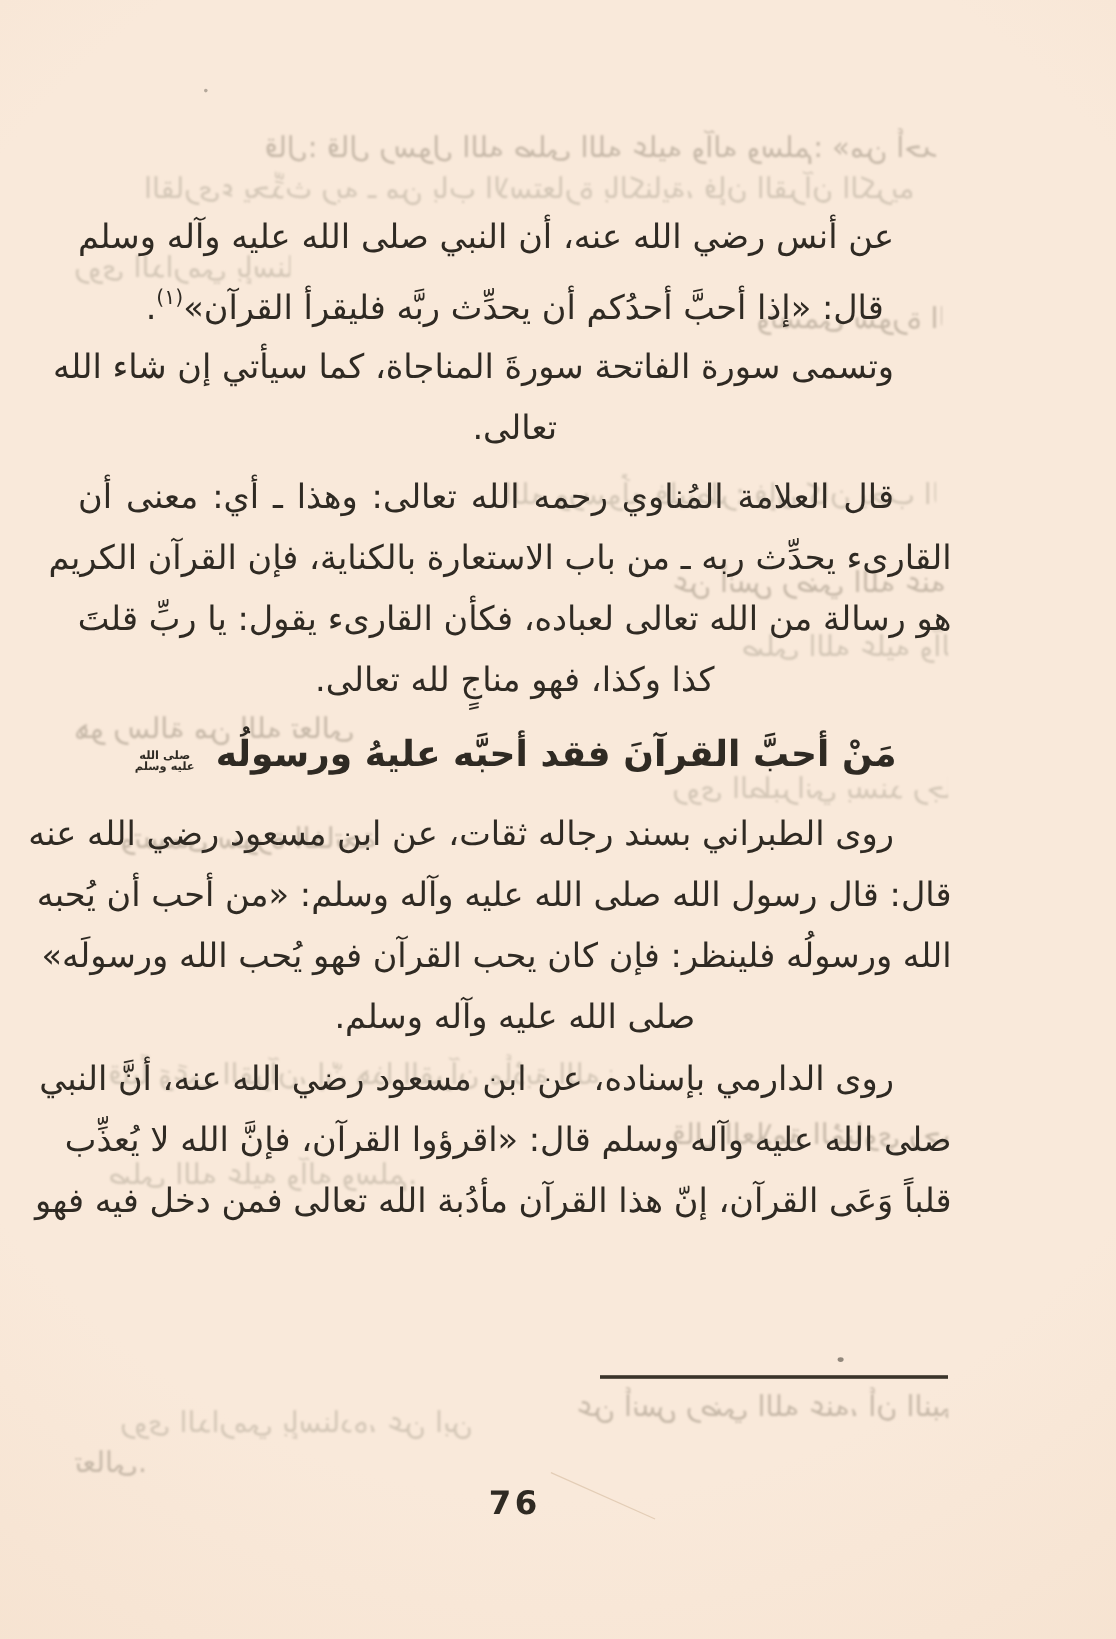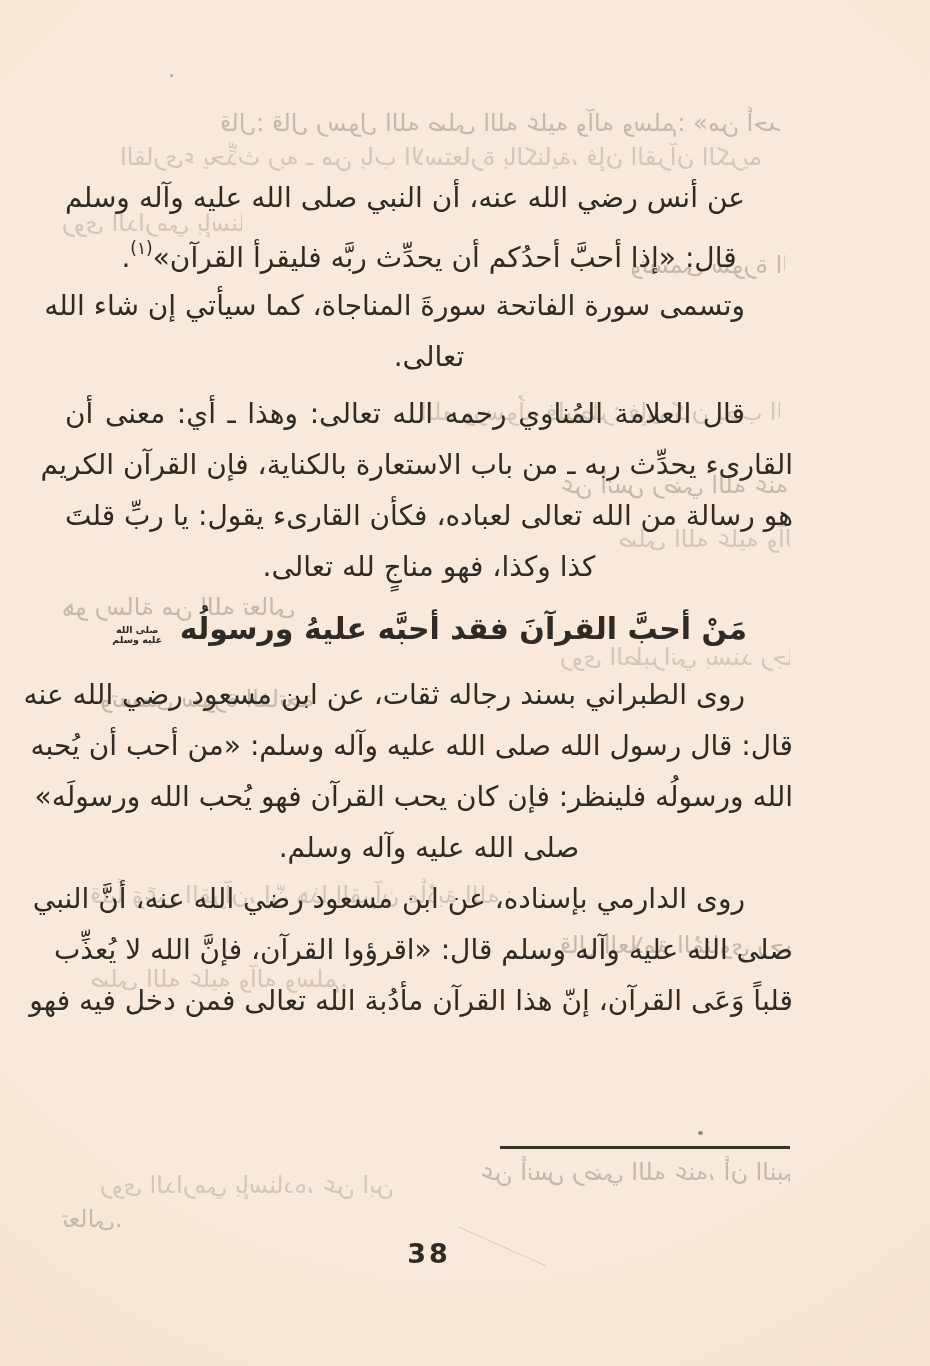--- a/index.html
+++ b/index.html
@@ -193,19 +193,19 @@
     <div class="para p5">
       <div class="line j indent">روى الدارمي بإسناده، عن ابن مسعود رضي الله عنه، أنَّ النبي</div>
       <div class="line j">صلى الله عليه وآله وسلم قال: «اقرؤوا القرآن، فإنَّ الله لا يُعذِّب</div>
       <div class="line j">قلباً وَعَى القرآن، إنّ هذا القرآن مأدُبة الله تعالى فمن دخل فيه فهو</div>
     </div>
 
   </div>
 
   <div class="footnote-rule"></div>
 
-  <div class="page-number">38</div>
+  <div class="page-number">76</div>
 
   <div class="speck s1"></div>
   <div class="speck s2"></div>
   <div class="scratch"></div>
 
 </div>
 
 </body></html>

